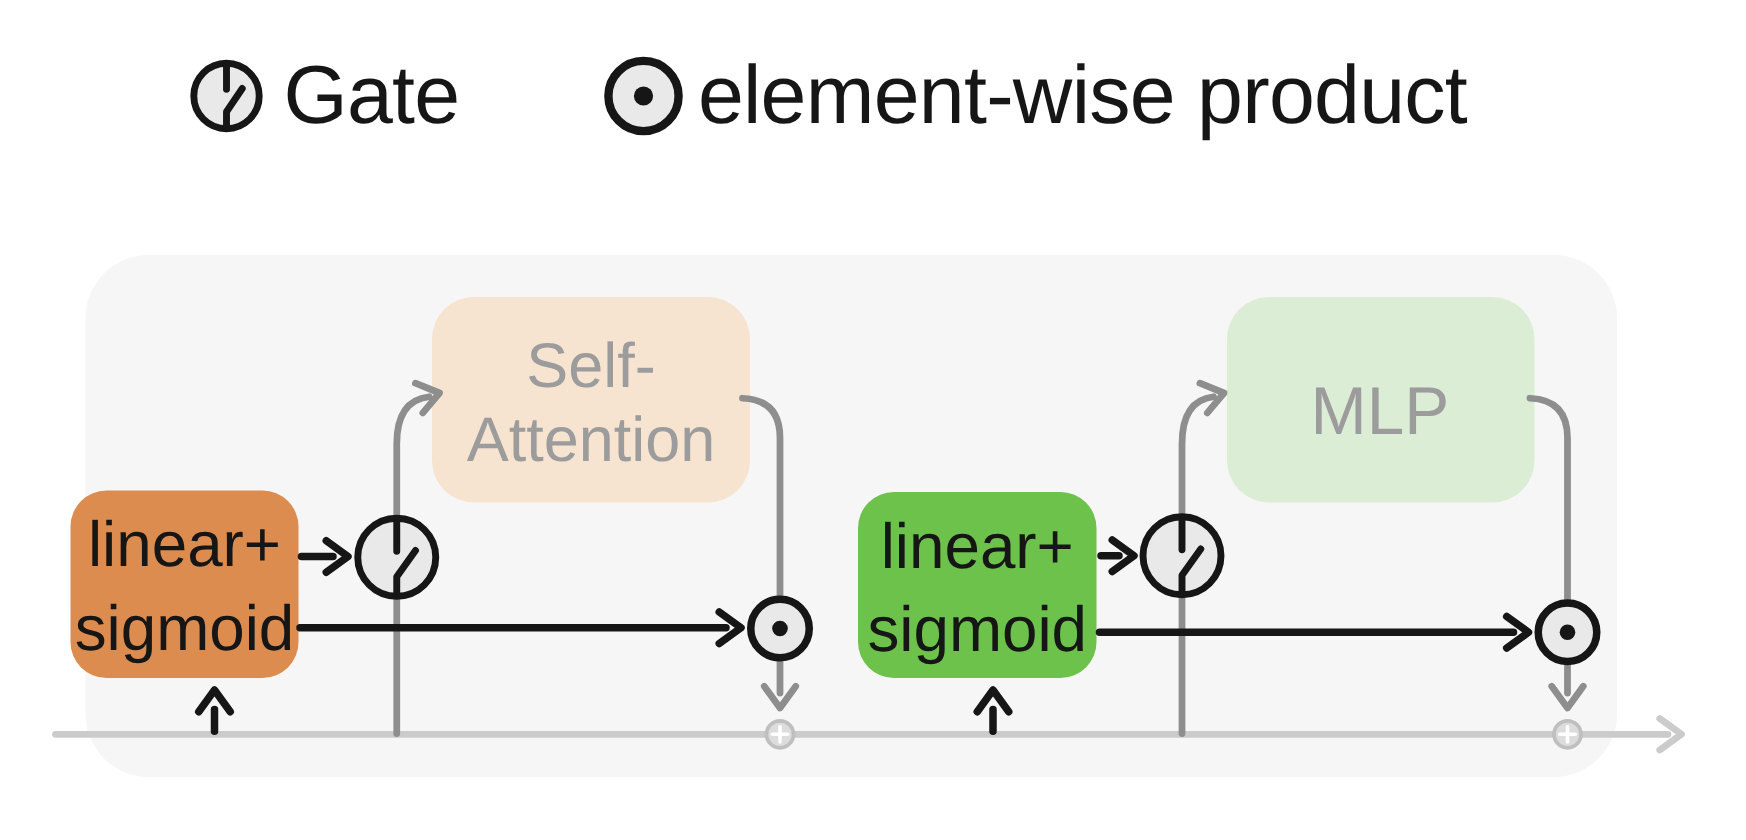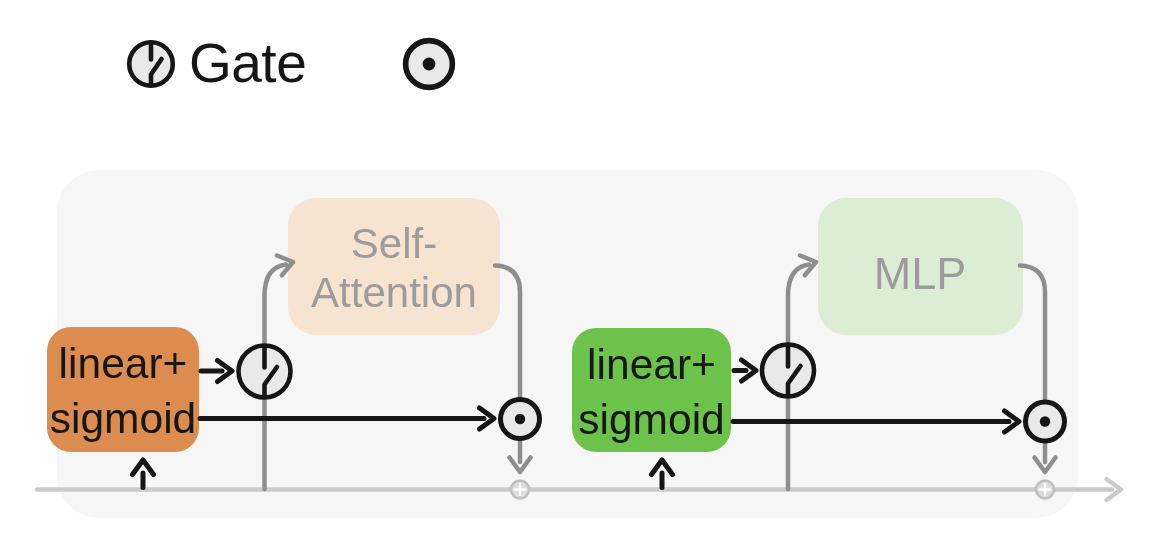--- a/index.html
+++ b/index.html
@@ -29,20 +29,21 @@
         <path d="M25,3.5 V20.5" fill="none" stroke-width="4.6" stroke-linecap="round" stroke="#161616"></path>
         <path d="M35.5,20 L25,35.5 V46.5" fill="none" stroke-width="4.6" stroke-linecap="round" stroke-linejoin="round" stroke="#161616"></path>
       </svg>
       <span class="legend-label">Gate</span>
     </div>
     <div class="legend-item second">
       <svg class="gap9" width="54" height="54" viewBox="0 0 54 54">
         <circle cx="27" cy="27" r="23.4" stroke-width="5.6" fill="#e9e9e9" stroke="#161616"></circle>
         <circle cx="27" cy="27" r="6.4" fill="#161616"></circle>
       </svg>
+      <span class="legend-label">element-wise product</span>
     </div>
   </div>
 
   <svg id="diagram" width="1164" height="560" viewBox="0 0 1164 560">
 
     <rect x="57" y="170" width="1021" height="348" rx="42" fill="#f6f6f6"></rect>
 
     <rect x="288" y="198" width="212" height="137" rx="28" fill="#f6e3d0"></rect>
     <text class="ghostlabel" x="394" y="258" fill="#9c9c9c">Self-</text>
     <text class="ghostlabel" x="394" y="307" fill="#9c9c9c">Attention</text>

